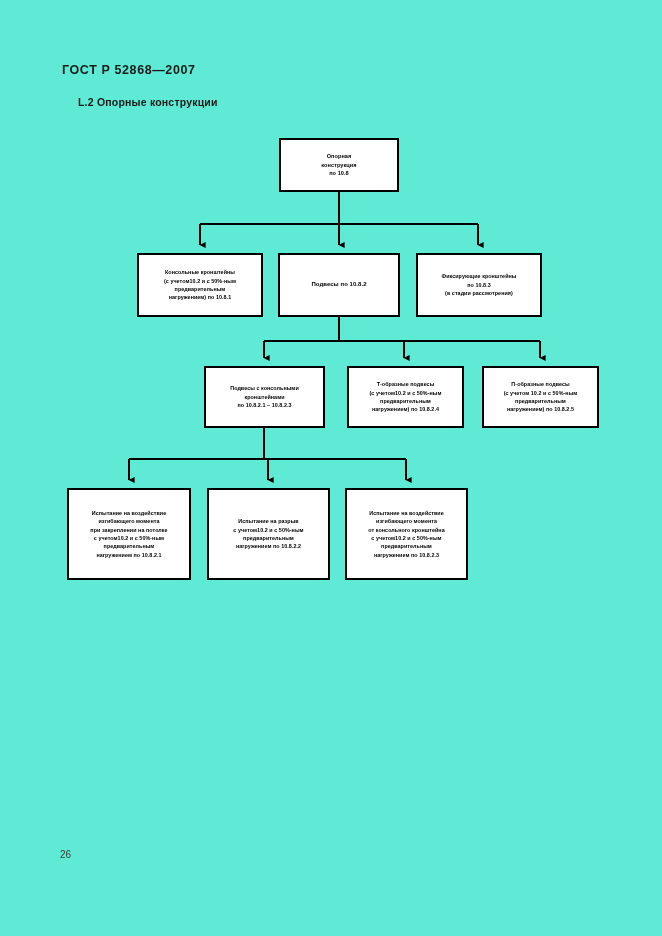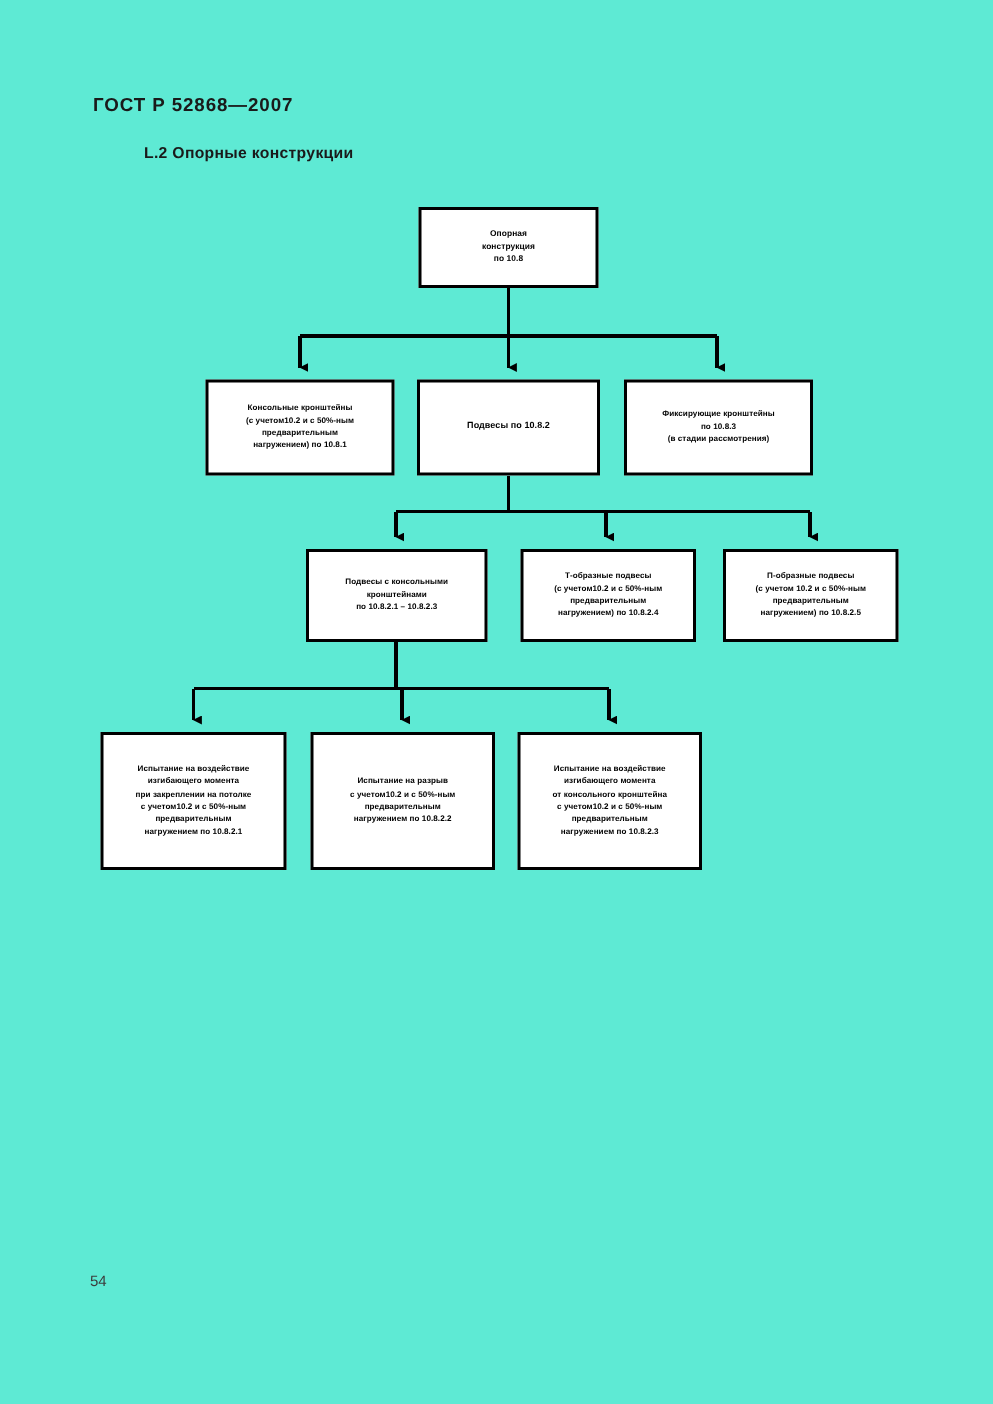--- a/index.html
+++ b/index.html
@@ -28,21 +28,21 @@
     left: 62px;
     top: 63px;
     font-size: 12.5px;
     font-weight: bold;
     letter-spacing: 0.6px;
     white-space: nowrap;
   }
 
   .section-title {
     position: absolute;
-    left: 96px;
+    left: 78px;
     top: 96px;
     font-size: 10.5px;
     font-weight: bold;
     letter-spacing: 0.2px;
     white-space: nowrap;
   }
 
   .page-number {
     position: absolute;
     left: 60px;
@@ -192,15 +192,15 @@
       <span class="txt">Испытание на воздействие
 изгибающего момента
 от консольного кронштейна
 с учетом10.2 и с 50%-ным
 предварительным
 нагружением по 10.8.2.3</span>
     </div>
 
   </div>
 
-  <div class="page-number">54</div>
+  <div class="page-number">26</div>
 
 </div>
 
 </body></html>

